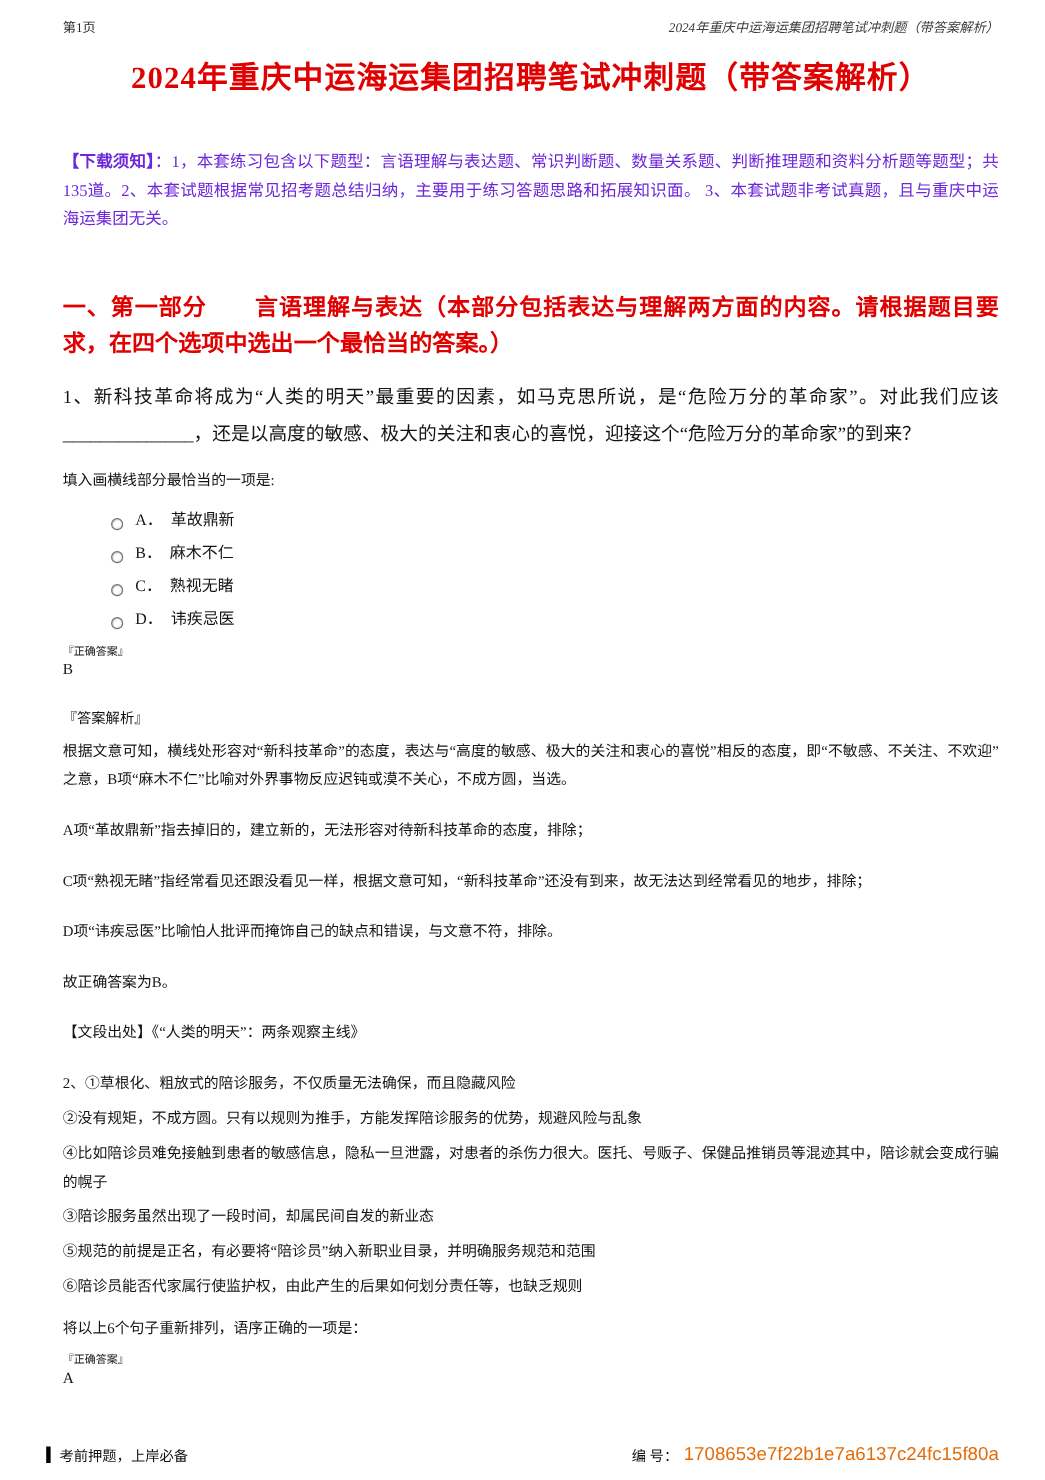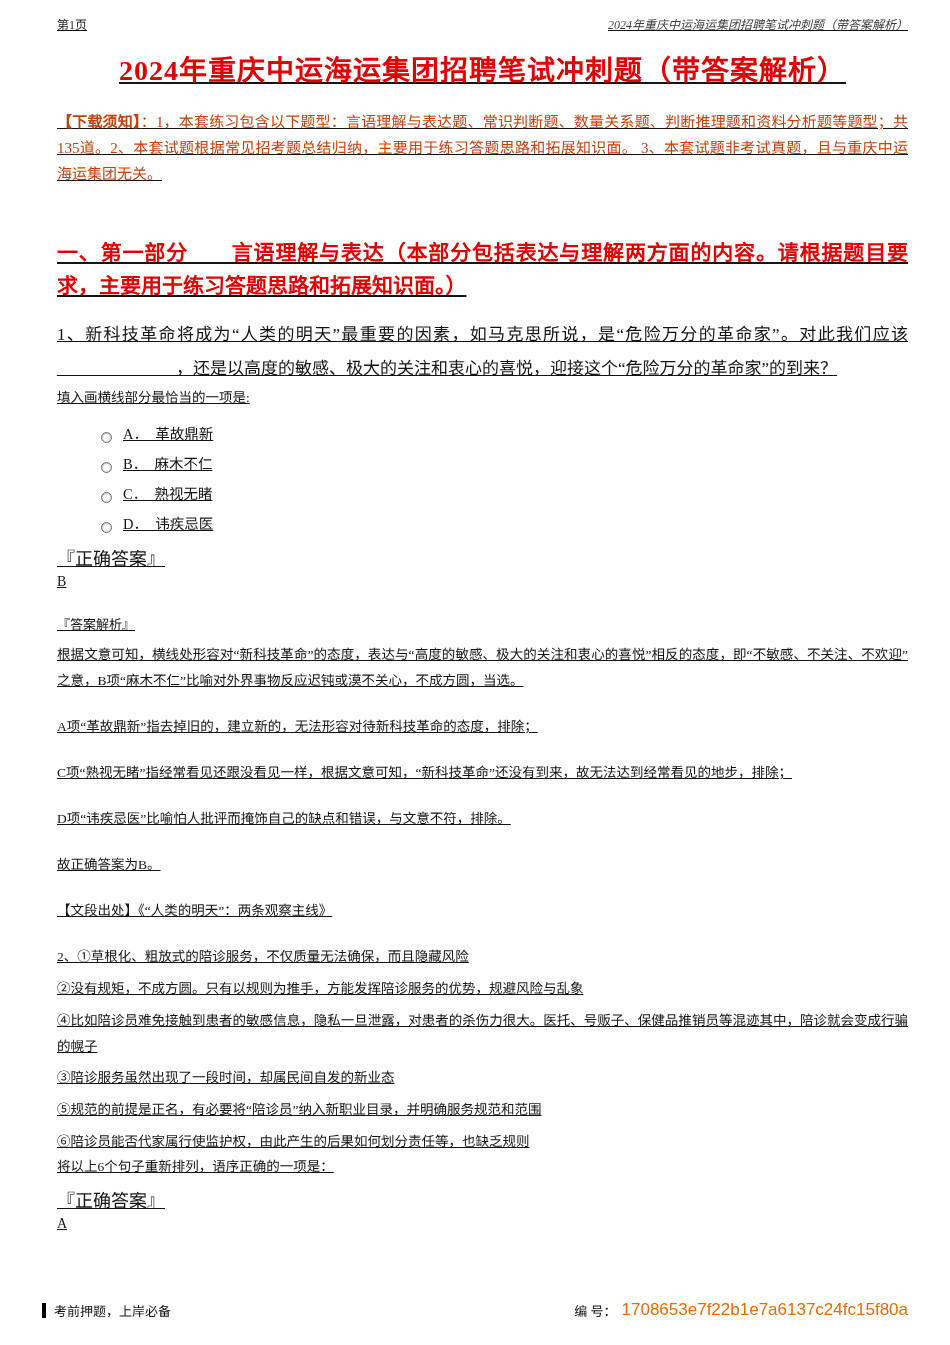--- a/index.html
+++ b/index.html
@@ -2,63 +2,63 @@
 <html lang="zh-CN" style="--title-red: #e00000; --code-orange: #e36c09;"><head>
 <meta charset="utf-8">
 <style>
   * { margin:0; padding:0; box-sizing:border-box; }
   html,body { background:#ffffff; }
   body {
     width:950px; height:1345px; position:relative; overflow:hidden;
     font-family:"Liberation Serif","DejaVu Serif",serif;
     color:#141414;
   }
-  .page { position:relative; width:100%; height:100%; padding:15px 42px 16px 57px;text-decoration:underline; }
+  .page { position:relative; width:100%; height:100%; padding:15px 42px 16px 57px; }
 
   .pg-header { display:flex; justify-content:space-between; align-items:baseline; font-size:12px; color:#2a2a2a; }
   .pg-header .doc { font-style:italic; color:#3d3d3d; }
 
   .title {
     margin-top:15px; text-align:center;
     font-size:28px; font-weight:bold; letter-spacing:1px;
     color:var(--title-red,#e00000);
   }
 
-  .notice { margin-top:22px; font-size:15px; line-height:1.72; text-align:justify; color:#c2410c; }
+  .notice { margin-top:48px; font-size:15px; line-height:1.72; text-align:justify; color:#6d28d9; }
   .notice b { font-weight:bold; }
 
   .section {
     margin-top:50px; font-size:21px; font-weight:bold; line-height:1.55;
     color:var(--title-red,#e00000); text-align:justify;
   }
 
   .stem { margin-top:16px; font-size:17px; line-height:2.0; text-align:justify; }
-  .prompt { font-size:13.5px; }
+  .prompt { margin-top:13px; font-size:13.5px; }
 
   .options { margin:7px 0 0 44px; }
   .option { display:flex; align-items:flex-end; gap:11px; height:30px; font-size:14.5px; cursor:pointer; }
   .radio {
     width:11px; height:11px; border-radius:50%; flex:0 0 auto;
     border:1px solid #6e6e6e;
     background:radial-gradient(circle at 35% 35%, #ffffff 45%, #d6d6d6);
     box-shadow: inset 0.5px 0.5px 1.5px rgba(0,0,0,.35);
   }
 
-  .ans-label { margin-top:11px; font-size:18px; }
+  .ans-label { margin-top:11px; font-size:10px; }
   .ans-value { margin-top:4px; font-size:14px; }
 
   .analysis-label { margin-top:24px; font-size:13px; }
   .analysis { margin-top:20px; font-size:13.5px; line-height:1.92; text-align:justify; }
   .analysis.first { margin-top:9px; }
 
   .q2 { margin-top:20px; }
   .sentence { margin-top:6px; font-size:13.5px; line-height:1.92; text-align:justify; }
 
   .footer {
-    position:absolute; left:42px; right:42px; bottom:25px;
+    position:absolute; left:42px; right:42px; bottom:13px;
     display:flex; justify-content:space-between; align-items:flex-end;
   }
   .slogan { font-size:13px; display:flex; align-items:center; gap:8px; color:#111; }
   .slogan .bar { width:4px; height:15px; background:#000; }
   .code { font-size:13px; display:flex; align-items:flex-end; gap:5px; color:#111; }
   .code .val {
     font-family:"Liberation Sans","DejaVu Sans",sans-serif;
     font-size:17px; color:var(--code-orange,#e36c09);
   }
 </style>
@@ -69,21 +69,21 @@
 
   <div class="pg-header">
     <span class="num">第1页</span>
     <span class="doc">2024年重庆中运海运集团招聘笔试冲刺题（带答案解析）</span>
   </div>
 
   <h1 class="title">2024年重庆中运海运集团招聘笔试冲刺题（带答案解析）</h1>
 
   <p class="notice"><b>【下载须知】</b><span>：1，本套练习包含以下题型：言语理解与表达题、常识判断题、数量关系题、判断推理题和资料分析题等题型；共135道。2、本套试题根据常见招考题总结归纳，主要用于练习答题思路和拓展知识面。 3、本套试题非考试真题，且与重庆中运海运集团无关。</span></p>
 
-  <h2 class="section">一、第一部分　　言语理解与表达（本部分包括表达与理解两方面的内容。请根据题目要求，主要用于练习答题思路和拓展知识面。）</h2>
+  <h2 class="section">一、第一部分　　言语理解与表达（本部分包括表达与理解两方面的内容。请根据题目要求，在四个选项中选出一个最恰当的答案。）</h2>
 
   <div class="question">
     <p class="stem">1、新科技革命将成为“人类的明天”最重要的因素，如马克思所说，是“危险万分的革命家”。对此我们应该 ______________，还是以高度的敏感、极大的关注和衷心的喜悦，迎接这个“危险万分的革命家”的到来？</p>
     <p class="prompt">填入画横线部分最恰当的一项是:</p>
 
     <div class="options">
       <div class="option">
         <span class="radio"></span>
         <span class="option-text">A．　革故鼎新</span>
       </div>

